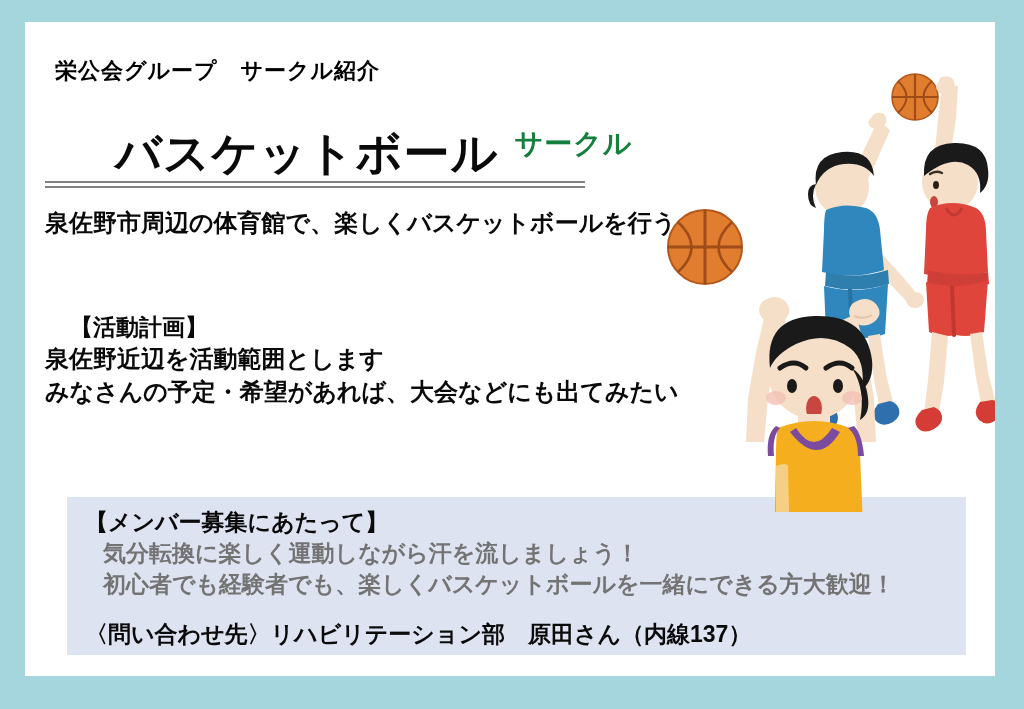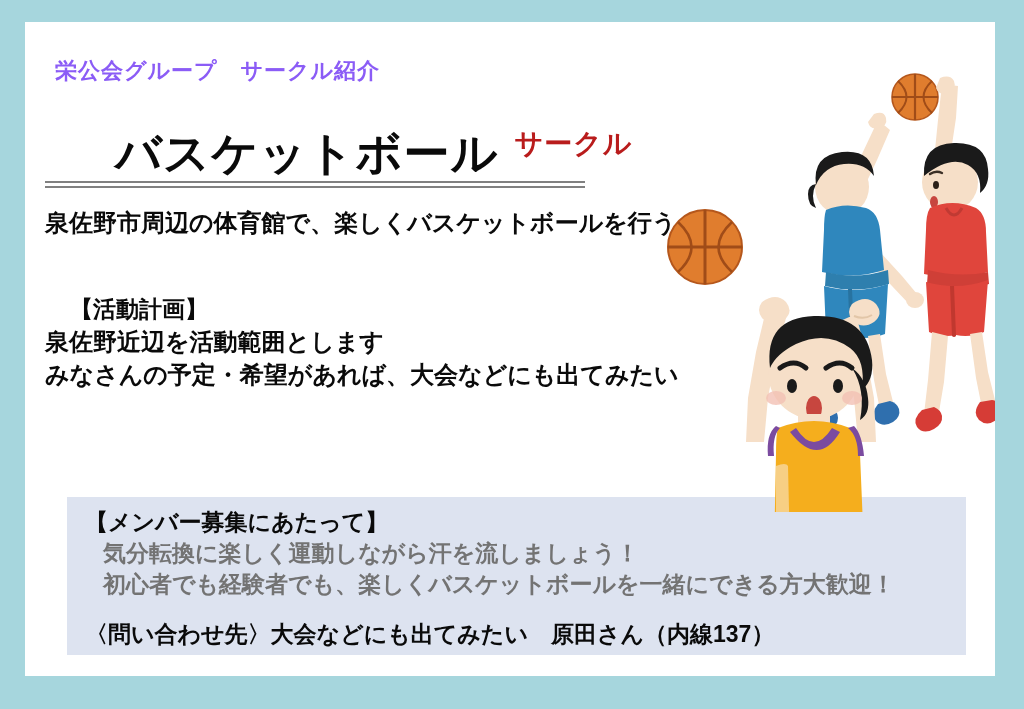--- a/index.html
+++ b/index.html
@@ -33,21 +33,21 @@
     background: #ffffff;
   }
 
   
   .org-line {
     position: absolute;
     left: 30px;
     top: 34px;
     font-size: 22px;
     font-weight: 700;
-    color: #8b5cf6;
+    color: #000000;
     letter-spacing: 1px;
     white-space: pre;
   }
 
   
   .title-row {
     position: absolute;
     left: 90px;
     top: 108px;
     display: flex;
@@ -56,21 +56,21 @@
   .title-main {
     font-size: 46px;
     font-weight: 700;
     color: #0a0a0a;
     letter-spacing: 1px;
     line-height: 1;
   }
   .title-sub {
     font-size: 28px;
     font-weight: 700;
-    color: #b91c1c;
+    color: #15803d;
     margin-left: 16px;
     letter-spacing: 1px;
     line-height: 1;
   }
 
   
   .double-rule {
     position: absolute;
     left: 20px;
     top: 159px;
@@ -88,21 +88,21 @@
   .double-rule .r1 { top: 0; }
   .double-rule .r2 { top: 5px; }
 
   
   .section {
     position: absolute;
     left: 20px;
     color: #0a0a0a;
   }
   .sec-purpose { top: 184px; }
-  .sec-plan    { top: 272px; }
+  .sec-plan    { top: 290px; font-family: Liberation Serif, serif; }
 
   .sec-head {
     font-size: 23px;
     font-weight: 700;
     margin-left: 25px;
     line-height: 1.35;
     white-space: pre;
   }
   .sec-body {
     font-size: 24px;
@@ -185,21 +185,21 @@
     <div class="section sec-plan">
       <div class="sec-head">【活動計画】</div>
       <div class="sec-body">泉佐野近辺を活動範囲とします</div>
       <div class="sec-body">みなさんの予定・希望があれば、大会などにも出てみたい</div>
     </div>
 
     <div id="recruit-box">
       <div class="rec-head">【メンバー募集にあたって】</div>
       <div class="rec-line rec-line-1">気分転換に楽しく運動しながら汗を流しましょう！</div>
       <div class="rec-line rec-line-2">初心者でも経験者でも、楽しくバスケットボールを一緒にできる方大歓迎！</div>
-      <div class="rec-contact">〈問い合わせ先〉大会などにも出てみたい　原田さん（内線137）</div>
+      <div class="rec-contact">〈問い合わせ先〉リハビリテーション部　原田さん（内線137）</div>
     </div>
 
     <div id="illustration">
       <svg width="365" height="470" viewBox="0 0 365 470" xmlns="http://www.w3.org/2000/svg">
 
         <g>
           <circle cx="285" cy="55" r="23" fill="#e07d2e"></circle>
           <circle cx="285" cy="55" r="23" fill="none" stroke="#b5571c" stroke-width="1.6"></circle>
           <path d="M262 55 H308" stroke="#a04c18" stroke-width="2.2" fill="none"></path>
           <path d="M285 32 V78" stroke="#a04c18" stroke-width="2.2" fill="none"></path>

